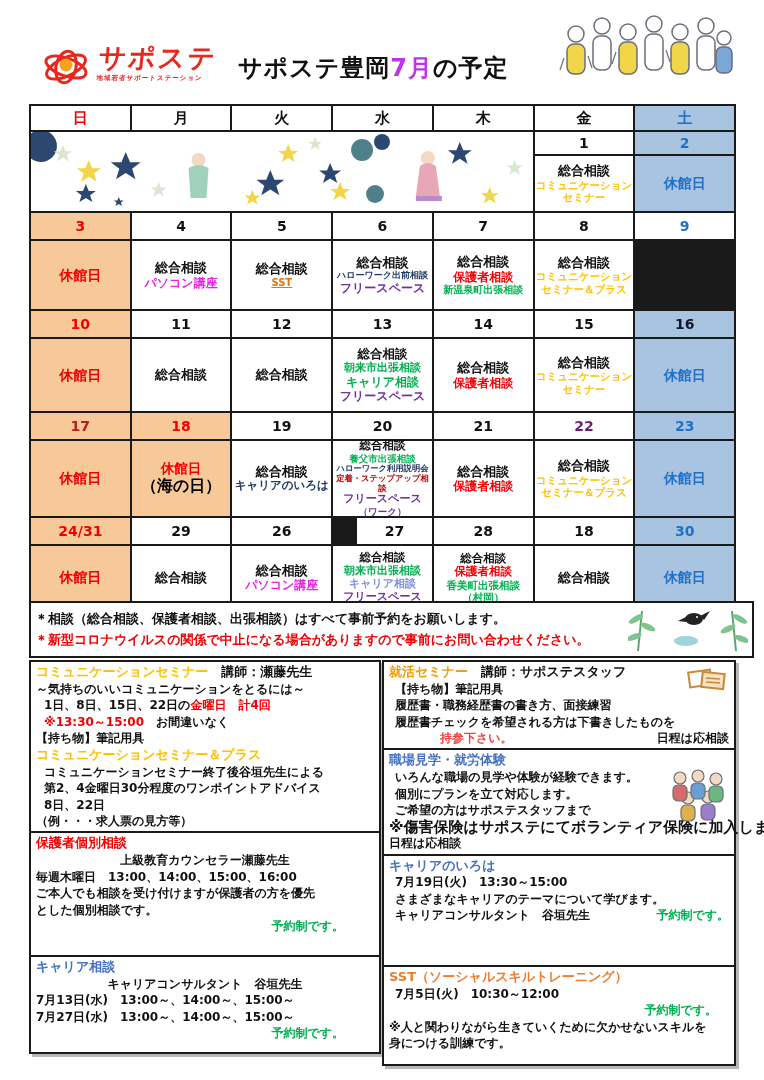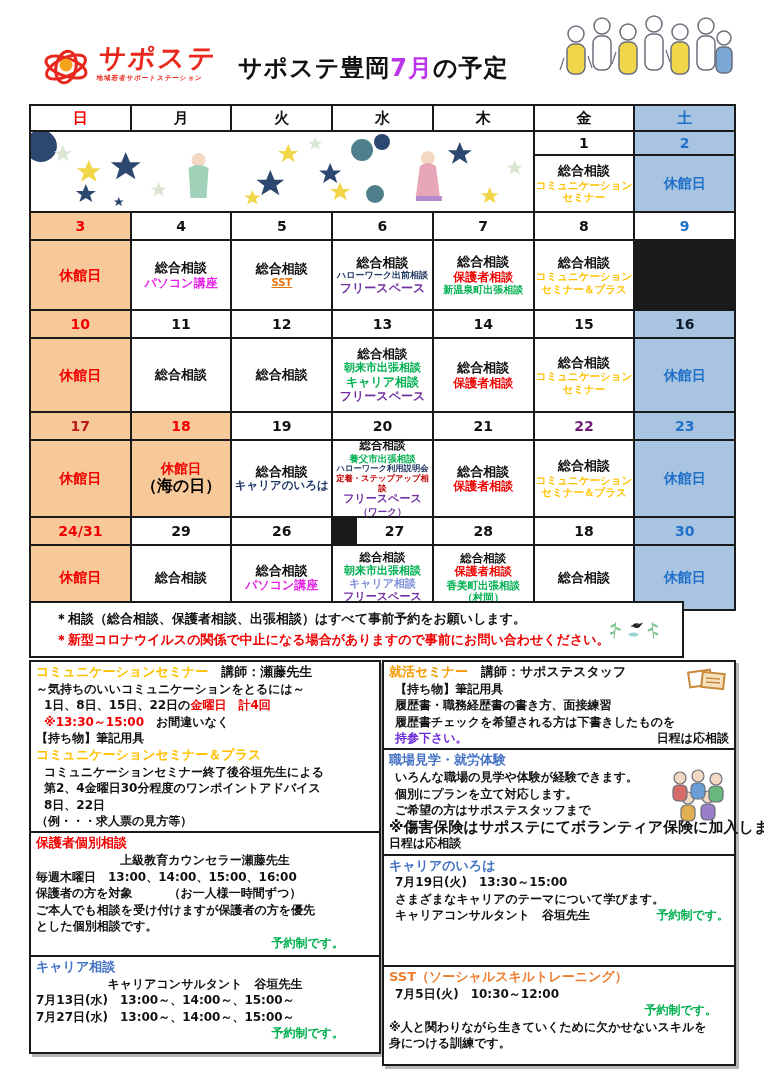--- a/index.html
+++ b/index.html
@@ -25,23 +25,23 @@
     display:flex; flex-direction:column; gap:2px;
   }
   .cal-row { display:grid; grid-template-columns:repeat(7,1fr); gap:2px; background:#1a1a1a; }
   .hcell { background:#fff; text-align:center; font-size:15px; line-height:24px; height:24px; }
   .dcell { background:#fff; text-align:center; font-size:14px; display:flex; align-items:center; justify-content:center; }
   .ecell { background:#fff; display:flex; flex-direction:column; align-items:center; justify-content:center; text-align:center; padding:1px 0; }
   .ecell div { line-height:1.18; }
   .decor-cell { background:#fff; position:relative; overflow:hidden; }
   
   .notice {
-    position:absolute; left:29px; top:601px; width:655px; height:57px;
+    position:absolute; left:29px; top:601px; width:725px; height:57px;
     border:2.5px solid #1a1a1a; background:#fff;
-    display:flex; align-items:center; padding:4px 24px;
+    display:flex; align-items:center; padding:4px 4px;
   }
   .notice p { font-size:13px; line-height:1.55; white-space:nowrap; }
   .notice .red { color:#f00000; }
   .notice-ill { margin-left:auto; }
   
   .col { position:absolute; top:660px; display:flex; flex-direction:column; }
   .col-left  { left:29px;  width:352px; }
   .col-right { left:382px; width:354px; }
   .blk {
     border:2.5px solid #1a1a1a; background:#fff; box-shadow:3px 3px 0 #b7b7b7;
@@ -351,41 +351,40 @@
         <div class="ln" style="font-size: 13px;"><span style="color: rgb(255, 192, 0);">コミュニケーションセミナー＆プラス</span></div>
         <div class="ln" style="padding-left: 8px;"><span style="color: rgb(17, 17, 17);">コミュニケーションセミナー終了後谷垣先生による</span></div>
         <div class="ln" style="padding-left: 8px;"><span style="color: rgb(17, 17, 17);">第2、4金曜日30分程度のワンポイントアドバイス</span></div>
         <div class="ln" style="padding-left: 8px;"><span style="color: rgb(17, 17, 17);">8日、22日</span></div>
         <div class="ln"><span style="color: rgb(17, 17, 17);">（例・・・求人票の見方等）</span></div>
       </div>
       <div class="blk" style="min-height: 126px;">
         <div class="ln" style="font-size: 13px;"><span style="color: rgb(240, 0, 0);">保護者個別相談</span></div>
         <div class="ln" style="text-align: center;"><span style="color: rgb(17, 17, 17); text-align: center;">上級教育カウンセラー瀬藤先生</span></div>
         <div class="ln"><span style="color: rgb(17, 17, 17);">毎週木曜日　13:00、14:00、15:00、16:00</span></div>
-        <div class="ln"><span style="color: rgb(17, 17, 17);">保護者の方を対象　　　（お一人様一時間ずつ）</span></div>
         <div class="ln"><span style="color: rgb(17, 17, 17);">ご本人でも相談を受け付けますが保護者の方を優先</span></div>
         <div class="ln"><span style="color: rgb(17, 17, 17);">とした個別相談です。</span></div>
         <div class="ln" style="text-align: right; padding-right: 30px;"><span style="color: rgb(0, 176, 80);">予約制です。</span></div>
       </div>
       <div class="blk" style="min-height: 99px;">
         <div class="ln" style="font-size: 13px;"><span style="color: rgb(68, 114, 196);">キャリア相談</span></div>
         <div class="ln" style="text-align: center;"><span style="color: rgb(17, 17, 17);">キャリアコンサルタント　谷垣先生</span></div>
         <div class="ln"><span style="color: rgb(17, 17, 17);">7月13日(水)　13:00～、14:00～、15:00～</span></div>
         <div class="ln"><span style="color: rgb(17, 17, 17);">7月27日(水)　13:00～、14:00～、15:00～</span></div>
         <div class="ln" style="text-align: right; padding-right: 30px;"><span style="color: rgb(0, 176, 80);">予約制です。</span></div>
       </div>
     </div>
   <div class="col col-right" id="col-right">
       <div class="blk" style="min-height: 77px;">
         <div class="ln" style="font-size: 13px;"><span style="color: rgb(245, 154, 0);">就活セミナー</span><span style="color: rgb(17, 17, 17);">　講師：サポステスタッフ</span></div>
         <div class="ln" style="padding-left: 6px;"><span style="color: rgb(17, 17, 17);">【持ち物】筆記用具</span></div>
         <div class="ln" style="padding-left: 6px;"><span style="color: rgb(17, 17, 17);">履歴書・職務経歴書の書き方、面接練習</span></div>
         <div class="ln" style="padding-left: 6px;"><span style="color: rgb(17, 17, 17);">履歴書チェックを希望される方は下書きしたものを</span></div>
         <div class="ln between" style="padding-left: 6px;">
-          <span style="color: #6d28d9;">持参下さい。</span>
+          <span style="color: #ef4444; margin-left: 45px;">持参下さい。</span>
           <span style="color: rgb(17, 17, 17);">日程は応相談</span>
         </div>
         <div class="blk-ill" style="right: 8px; top: 4px;"><svg width="40" height="26" viewBox="0 0 40 26">
     <rect x="3" y="5" width="22" height="15" fill="#fff" stroke="#c8893b" stroke-width="2" transform="rotate(-8 14 12)"></rect>
     <rect x="16" y="7" width="22" height="15" fill="#f7e2c0" stroke="#c8893b" stroke-width="2" transform="rotate(6 27 14)"></rect>
     <line x1="20" y1="12" x2="34" y2="13" stroke="#c8893b" stroke-width="1.5"></line>
     <line x1="20" y1="16" x2="34" y2="17" stroke="#c8893b" stroke-width="1.5"></line>
           </svg></div>
       </div>
       <div class="blk" style="min-height: 101px;">

